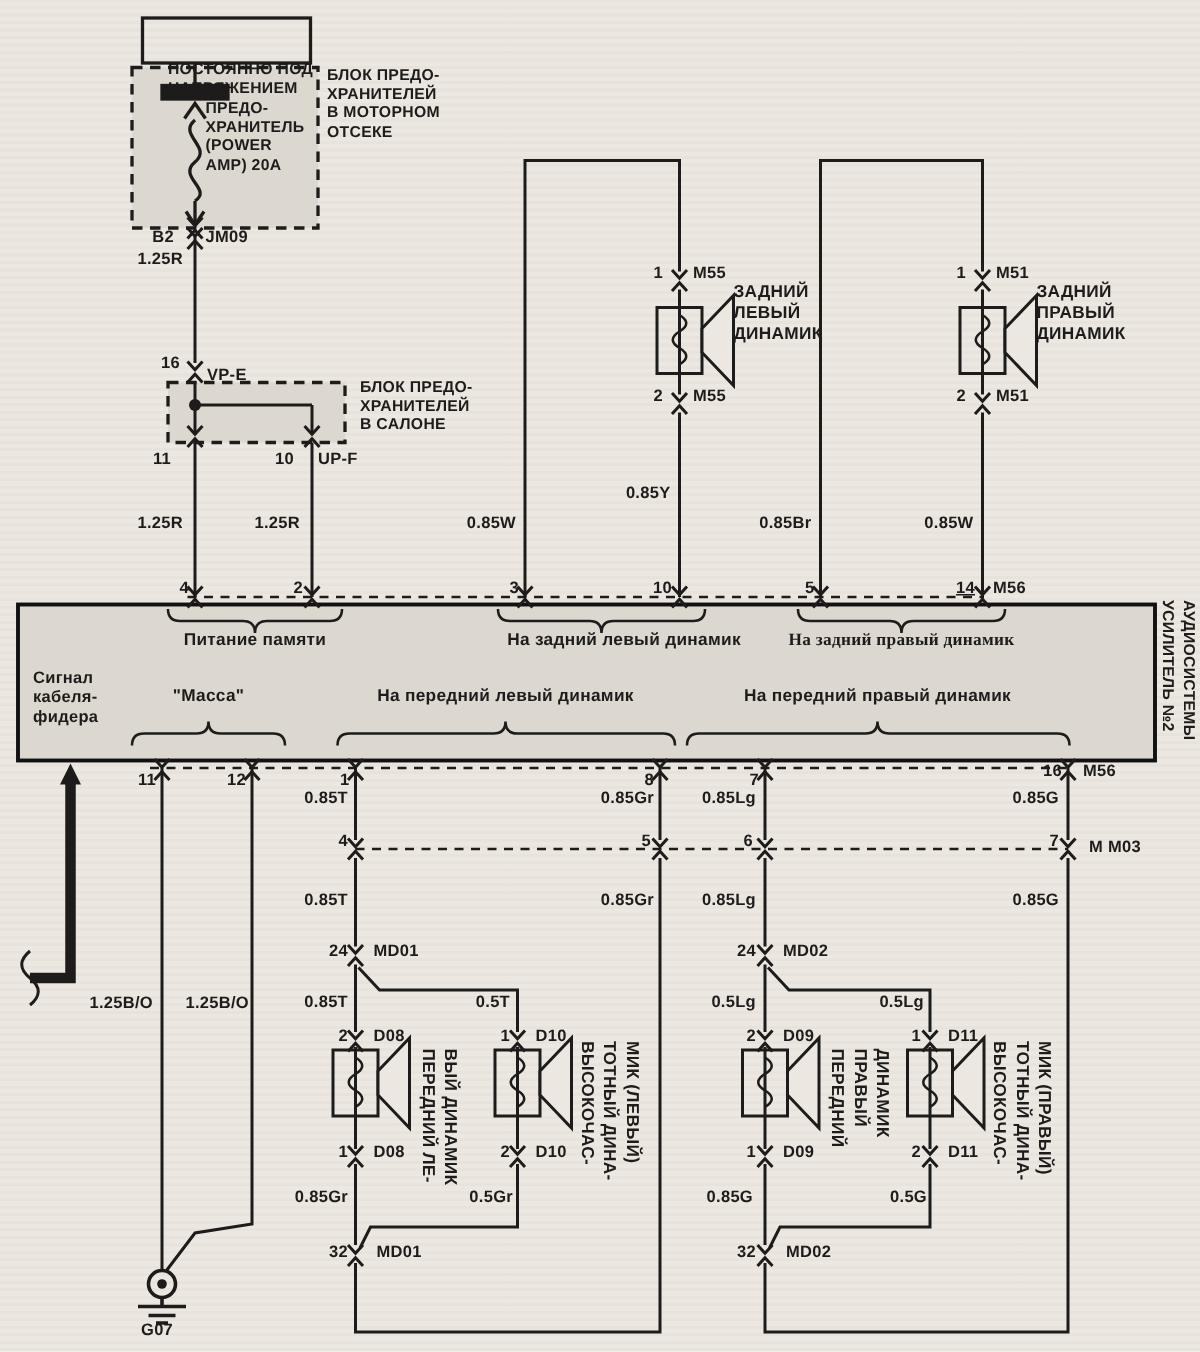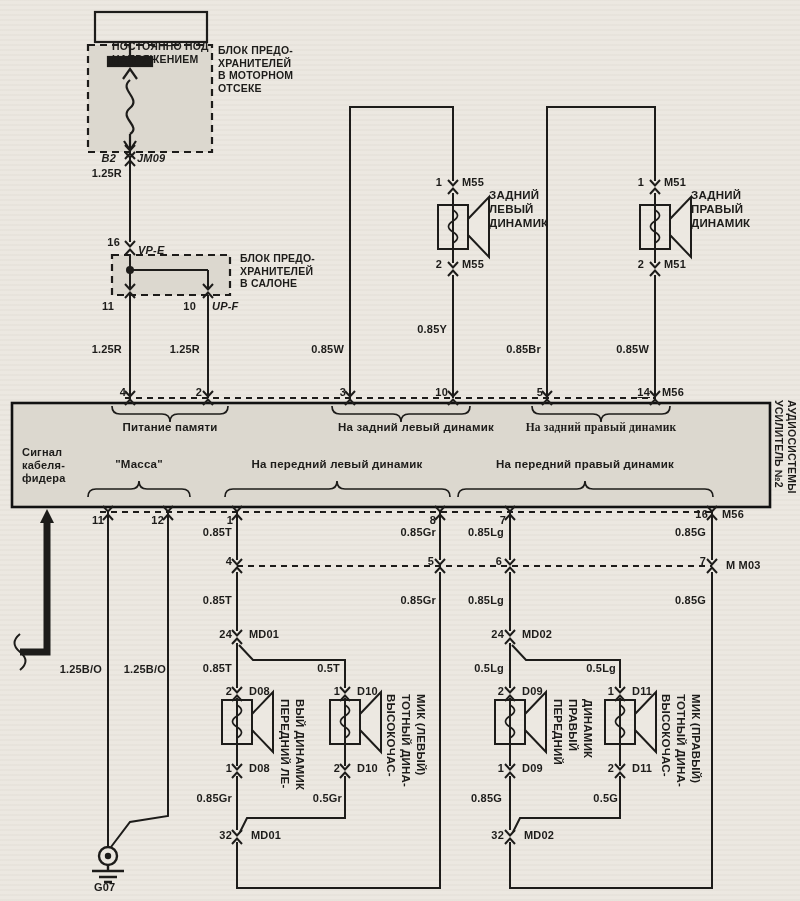--- a/index.html
+++ b/index.html
@@ -6,21 +6,21 @@
   body{width:800px;height:901px;font-family:"Liberation Sans",sans-serif;}
   .stage{position:relative;width:800px;height:901px;background:#ece8e1;overflow:hidden;
          background-image:repeating-linear-gradient(0deg,rgba(90,80,60,.03) 0 2px,transparent 2px 5px);}
   svg{position:absolute;left:0;top:0;}
   .lbl{position:absolute;font-weight:bold;font-size:11px;line-height:1.2;color:#1d1c1a;
        white-space:pre-line;letter-spacing:.2px;}
   .sm{font-size:10.5px;}
   .md{font-size:11.5px;}
   .tr{text-align:right;}
   .ctr{text-align:center;}
-  .it{font-style:italic;}
+  .it{}
   .vlab{writing-mode:vertical-lr;text-orientation:sideways;line-height:1.3;}
 </style>
 </head>
 <body>
 
 <div class="stage">
 
 <svg width="800" height="901" viewBox="0 0 800 901">
   <defs>
     <g id="cs">
@@ -158,20 +158,24 @@
         <use href="#cs" x="510" y="694"></use>
         <use href="#cs" x="510" y="771"></use>
     <use href="#cs" x="620" y="694"></use>
         <use href="#cs" x="620" y="771"></use>
         <use href="#cs" x="510" y="837"></use>
   </g>
 </svg>
 
 <div class="lbl sm" style="left:112px;top:16px;width:104px;margin-top:24px;">ПОСТОЯННО ПОД
 НАПРЯЖЕНИЕМ</div>
+<div class="lbl sm" style="left:137px;top:66px;">ПРЕДО-
+ХРАНИТЕЛЬ
+(POWER
+AMP) 20A</div>
 <div class="lbl sm" style="left:218px;top:44px;">БЛОК ПРЕДО-
 ХРАНИТЕЛЕЙ
 В МОТОРНОМ
 ОТСЕКЕ</div>
 <div class="lbl tr it" style="left:94px;top:152px;width:22px;">B2</div>
 <div class="lbl it" style="left:137px;top:152px;">JM09</div>
 <div class="lbl tr" style="left:76px;top:167px;width:46px;">1.25R</div>
 <div class="lbl tr" style="left:102px;top:236px;width:18px;">16</div>
 <div class="lbl it" style="left:138px;top:244px;">VP-E</div>
 <div class="lbl sm" style="left:240px;top:252px;">БЛОК ПРЕДО-

